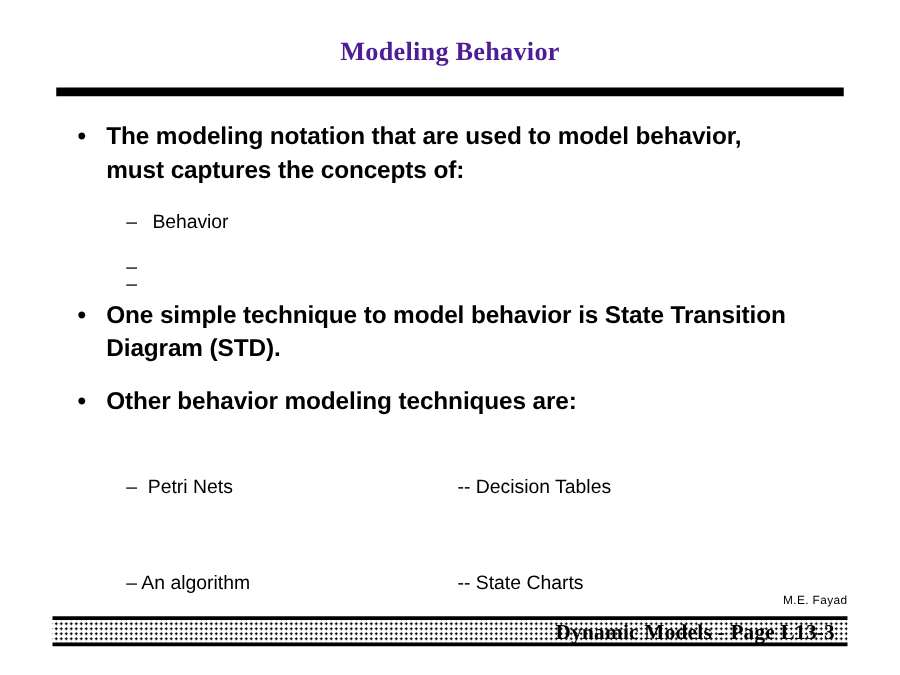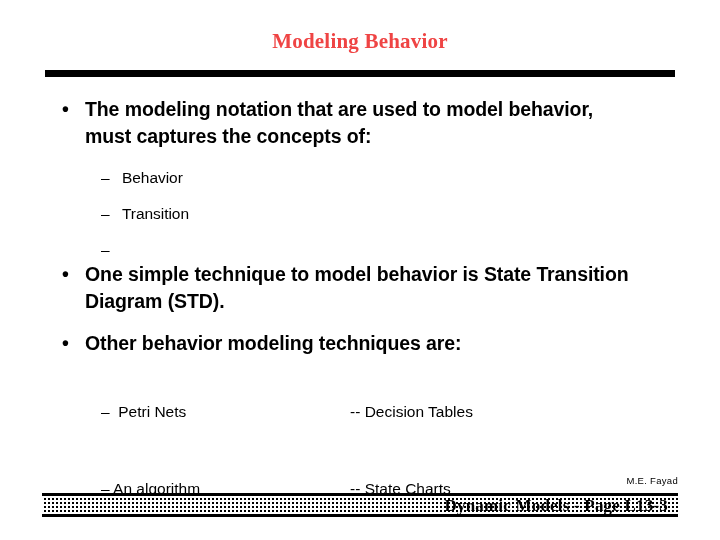--- a/index.html
+++ b/index.html
@@ -21,21 +21,21 @@
   .slide-title {
     position: absolute;
     left: 45px;
     top: 28px;
     width: 630px;
     text-align: center;
     font-family: "Liberation Serif", serif;
     font-size: 21px;
     font-weight: 700;
     letter-spacing: 0.2px;
-    color: #ef4444;
+    color: #4c1d95;
     line-height: 26px;
   }
   .title-rule {
     position: absolute;
     left: 45px;
     top: 70px;
     width: 630px;
     height: 7px;
     background: #000;
   }
@@ -106,21 +106,21 @@
     margin-top: 44px;
   }
   .tech-col-left {
     position: absolute;
     left: 101px;
     top: 0;
     white-space: pre;
   }
   .tech-col-right {
     position: absolute;
-    left: 350px;
+    left: 366px;
     top: 0;
     white-space: pre;
   }
 
   
   .footer-date {
     position: absolute;
     left: 48px;
     top: 481px;
     font-size: 9.5px;
@@ -187,21 +187,20 @@
 
     <div class="bullet-l2">
       <span class="mark">–</span>
       <span class="txt">Behavior</span>
     </div>
 
     <div class="spacer-14"></div>
 
     <div class="bullet-l2">
       <span class="mark">–</span>
-      <span class="txt">Transition</span>
     </div>
 
     <div class="spacer-14"></div>
 
     <div class="bullet-l2">
       <span class="mark">–</span>
     </div>
 
     <div class="spacer-22"></div>
 

